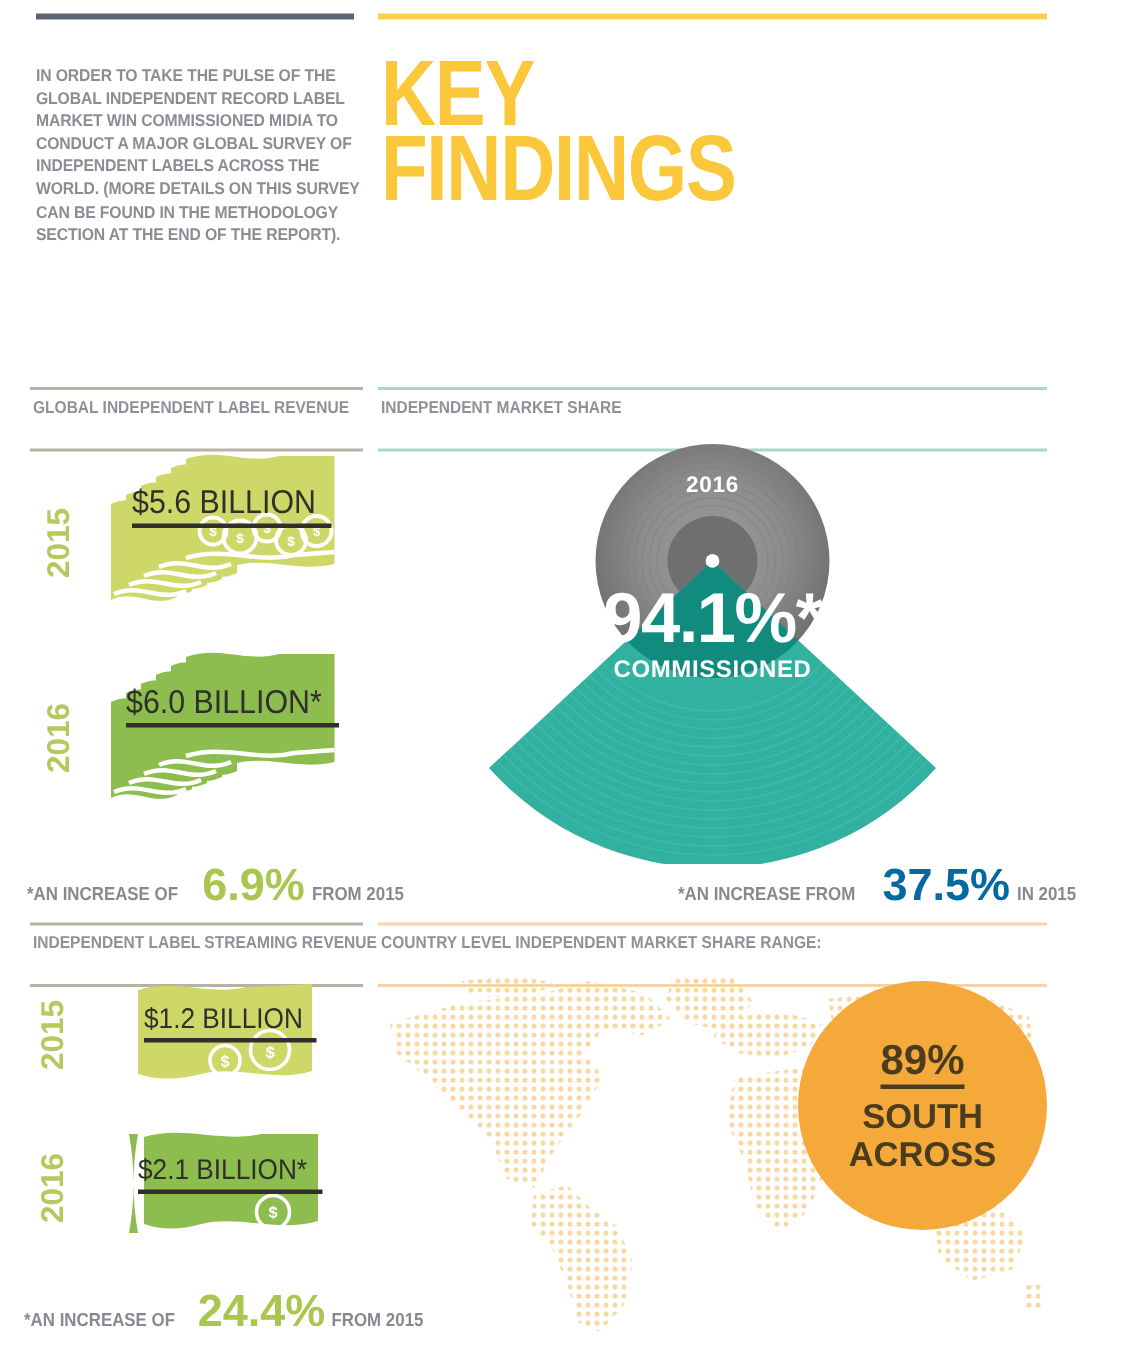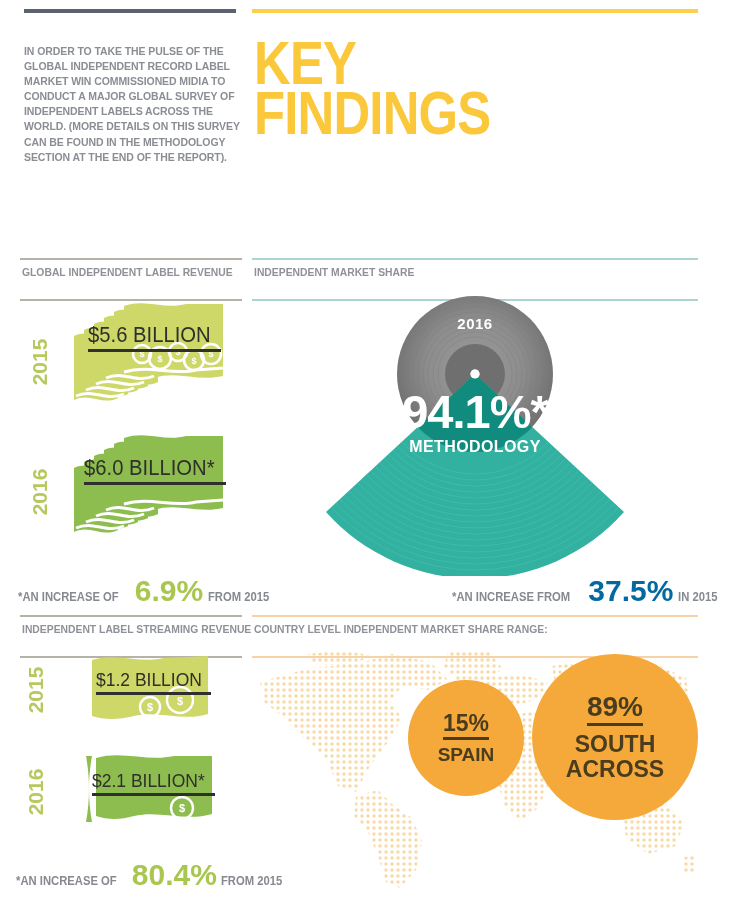--- a/index.html
+++ b/index.html
@@ -235,21 +235,21 @@
       </g>
       <circle cx="223" cy="88" r="4.5" fill="#ffffff"></circle>
     </g>
   </svg>
   <div class="disclabel">2016</div>
 </div>
 
 <div class="pct" style="left:252px;">
   <div class="num">94.1%*</div>
   <div class="sub">
-    <span>METHODOLOGY</span>
+    <span>COMMISSIONED</span>
   </div>
 </div>
 
 <div class="foot" style="left:452px;top:578px;">
   <span class="t">*AN INCREASE  FROM</span>
   <span class="big g-teal" style="margin:0 4px;">37.5%</span>
   <span class="t">IN 2015</span>
 </div>
 
 <div class="sec sec-c">
@@ -289,21 +289,21 @@
     <text x="100" y="60">$</text>
   </g>
 </svg>
 </div>
 <div class="moneytext" style="left:92px;top:770px;font-size:19px;">
   <u><span>$2.1 BILLION*</span></u>
 </div>
 
 <div class="foot" style="left:16px;top:862px;">
   <span class="t">*AN INCREASE OF</span>
-  <span class="big g-green" style="margin:0 3px;">80.4%</span>
+  <span class="big g-green" style="margin:0 3px;">24.4%</span>
   <span class="t">FROM 2015</span>
 </div>
 
 <div class="sec sec-d">
   <div class="rule"></div>
   <div class="lbl"><span>COUNTRY LEVEL INDEPENDENT MARKET SHARE RANGE:</span></div>
   <div class="rule"></div>
 </div>
 
 <div class="mapwrap">
@@ -330,24 +330,20 @@
       <path d="M330 84 L366 80 L388 92 L380 110 L356 116 L336 104 Z"></path>
 
       <path d="M362 126 L392 120 L412 130 L404 144 L376 148 L360 138 Z"></path>
 
       <path d="M370 162 L412 156 L432 176 L424 200 L396 208 L374 192 Z"></path>
 
       <path d="M430 212 L442 208 L444 226 L432 228 Z"></path>
     </g>
   </svg>
 
-  <div class="bubble" style="left:156px;top:34px;width:116px;height:116px;font-size:23px;">
-    <div class="pn">15%</div>
-    <div style="font-size:19px;margin-top:5px;">SPAIN</div>
-  </div>
 
   <div class="bubble" style="left:280px;top:8px;width:166px;height:166px;font-size:28px;">
     <div class="pn">89%</div>
     <div style="font-size:23px;margin-top:6px;line-height:1.08;">
       <div style="white-space:normal;max-width:120px;">SOUTH ACROSS</div>
     </div>
   </div>
 </div>
 
 </body></html>

